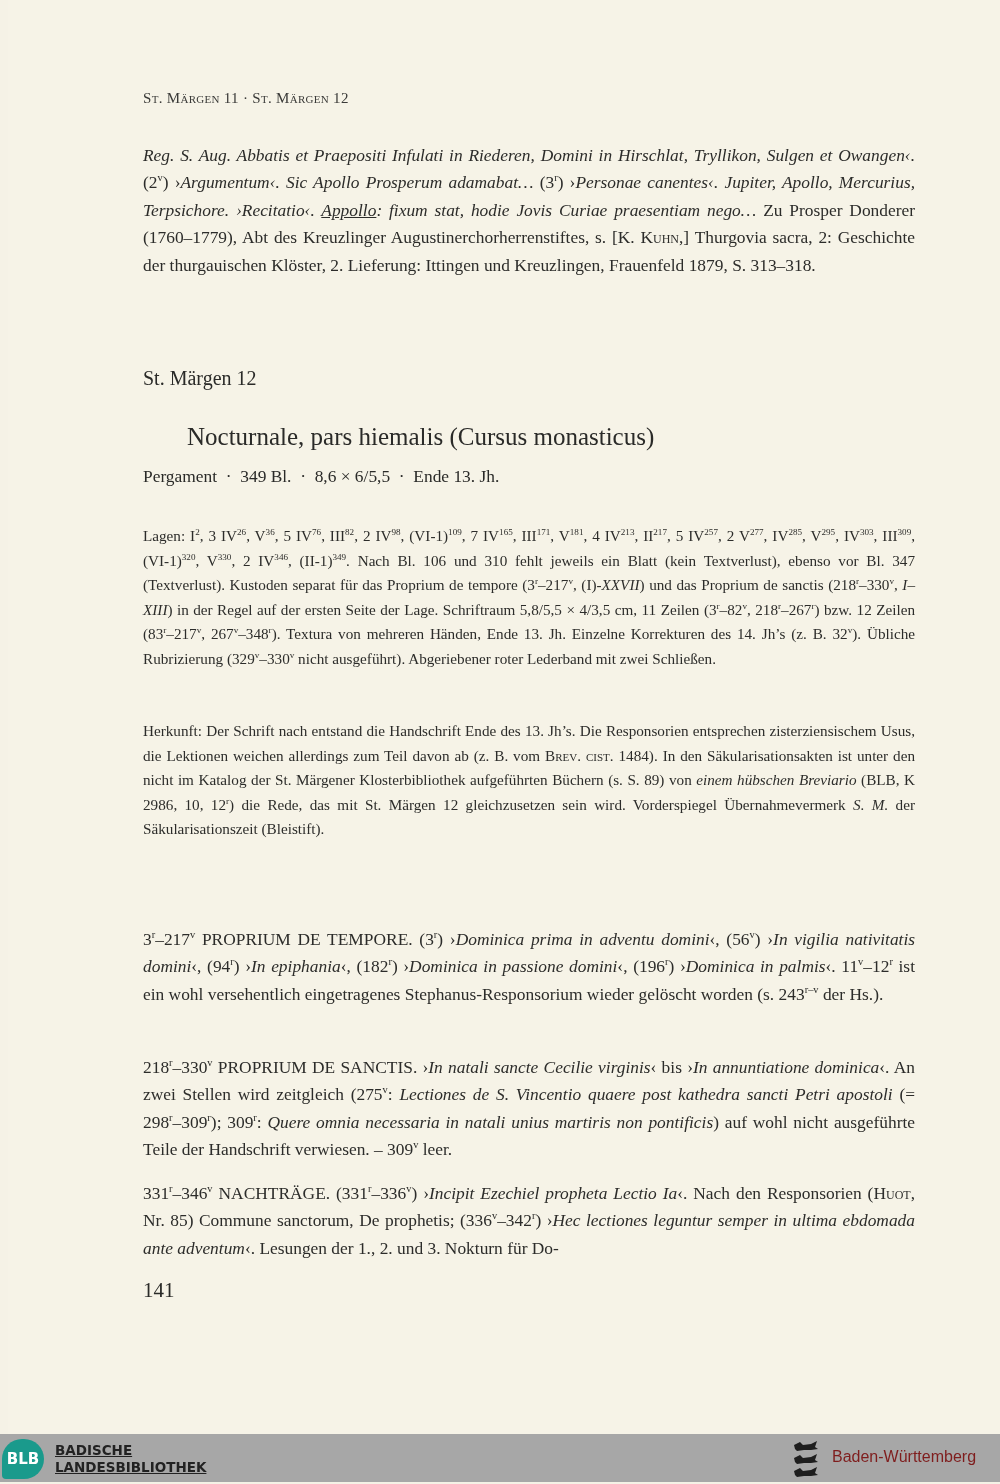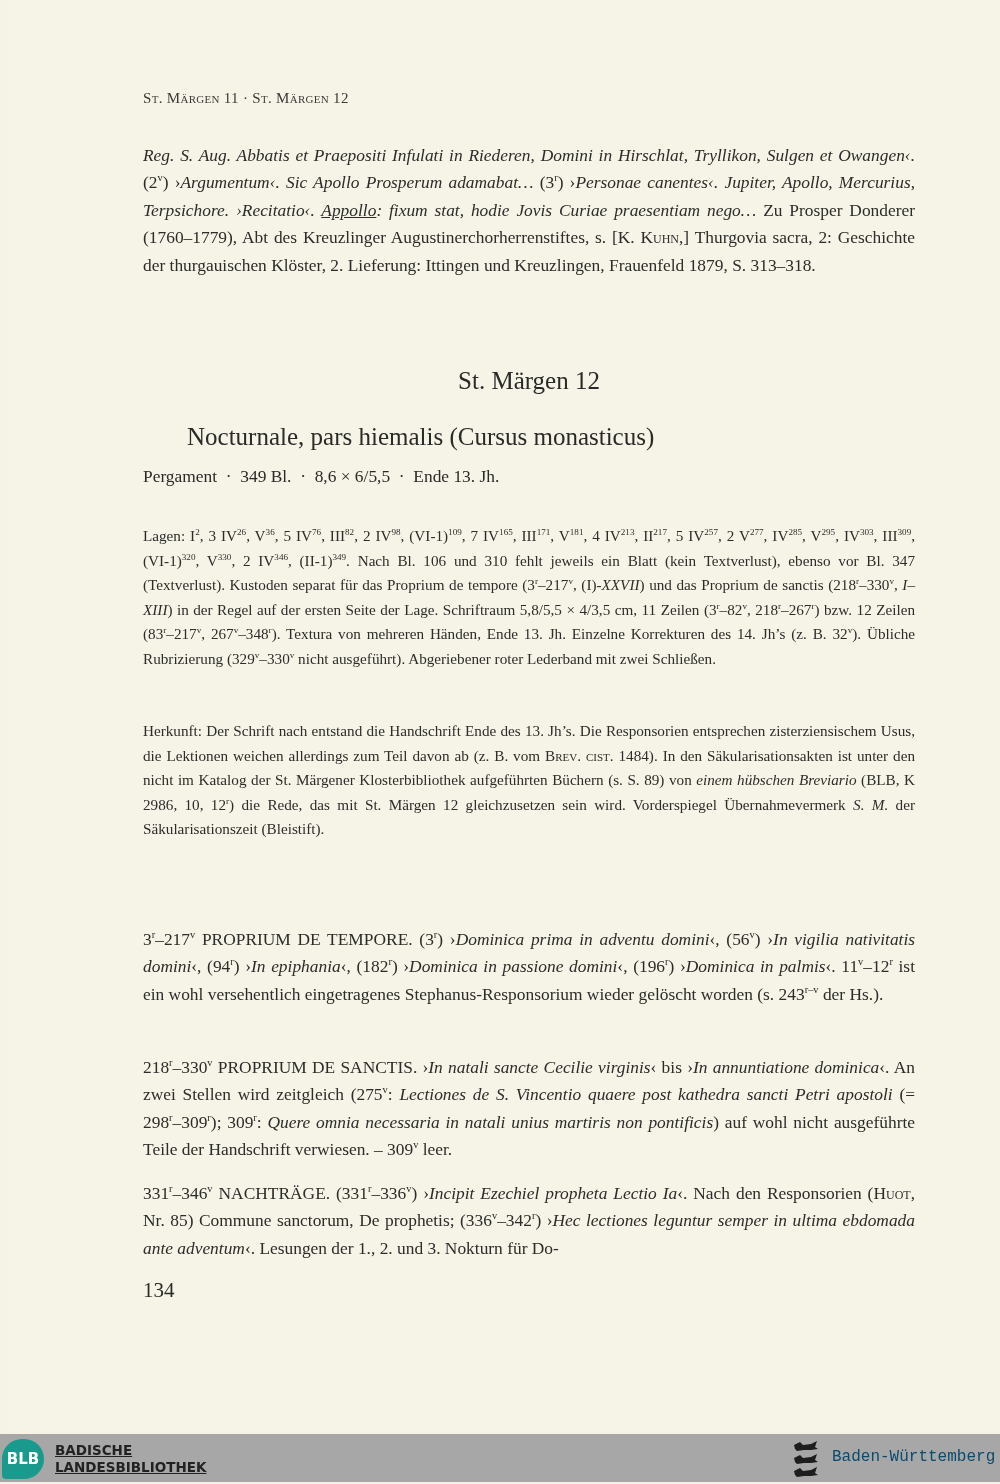--- a/index.html
+++ b/index.html
@@ -24,21 +24,21 @@
     color: #2c2c2a;
   }
   .small-text {
     font-size: 15.2px; line-height: 24.6px; text-align: justify;
     color: #2c2c2a;
   }
   .sc { font-variant: small-caps; margin-top: 48px; }
   .ul { text-decoration: underline; }
   i { font-style: italic; }
   sup { font-size: 0.6em; vertical-align: super; line-height: 0; }
-  .sig { font-size: 25px; text-align: center; }
+  .sig { font-size: 20px; }
   .title { font-size: 25px; }
   .meta { font-size: 17.4px; }
   .page-num { position: absolute; left: 135px; top: 1278px; font-size: 21px; }
   .footer {
     position: absolute; left: 0; top: 1434px; width: 1000px; height: 48px;
     background: #a7a7a7;
   }
   .blb-logo {
     position: absolute; left: 2px; top: 5px; width: 42px; height: 40px;
     background: #1a9a8c; border-radius: 20px 20px 20px 4px;
@@ -46,21 +46,21 @@
     font-size: 15px; line-height: 40px; text-align: center;
   }
   .blb-name {
     position: absolute; left: 55px; top: 8px;
     font-family: "DejaVu Sans", sans-serif; font-weight: bold;
     font-size: 13.5px; line-height: 17px; color: #222; text-decoration: underline;
   }
   .bw-crest { position: absolute; left: 791px; top: 5px; width: 30px; height: 40px; }
   .bw-name {
     position: absolute; left: 832px; top: 14px;
-    font-family: Liberation Mono, monospace; font-size: 16px; color: #0c4a6e;
+    font-family: Liberation Sans, sans-serif; font-size: 16px; color: #7f1d1d;
   }
 </style>
 </head>
 <body>
 
 <div class="page">
 
   <div class="running-head">St. Märgen 11 · St. Märgen 12</div>
 
   <div class="block body-text" style="top:142px;"><i>Reg. S. Aug. Abbatis et Praepositi Infulati in Riederen, Domini in Hirschlat, Tryllikon, Sulgen et Owangen‹. </i><span>(2</span><sup>v</sup><span>) ›</span><i>Argumentum‹. Sic Apollo Prosperum adamabat… </i><span>(3</span><sup>r</sup><span>) ›</span><i>Personae canentes‹. Jupiter, Apollo, Mercurius, Terpsichore. ›Recitatio‹. </i><i class="ul">Appollo</i><i>: fixum stat, hodie Jovis Curiae praesentiam nego… </i><span>Zu Prosper Donderer (1760–1779), Abt des Kreuzlinger Augustinerchorherrenstiftes, s. [K. </span><span class="sc">Kuhn</span><span>,] Thurgovia sacra, 2: Geschichte der thurgauischen Klöster, 2. Lieferung: Ittingen und Kreuzlingen, Frauenfeld 1879, S. 313–318.</span></div>
@@ -75,21 +75,21 @@
 
   <div class="block small-text" style="top:719px;"><span>Herkunft: Der Schrift nach entstand die Handschrift Ende des 13. Jh’s. Die Responsorien entsprechen zisterziensischem Usus, die Lektionen weichen allerdings zum Teil davon ab (z. B. vom </span><span class="sc">Brev. cist.</span><span> 1484). In den Säkularisationsakten ist unter den nicht im Katalog der St. Märgener Klosterbibliothek aufgeführten Büchern (s. S. 89) von </span><i>einem hübschen Breviario</i><span> (BLB, K 2986, 10, 12</span><sup>r</sup><span>) die Rede, das mit St. Märgen 12 gleichzusetzen sein wird. Vorderspiegel Übernahmevermerk </span><i>S. M.</i><span> der Säkularisationszeit (Bleistift).</span></div>
 
 
   <div class="block body-text" style="top:926px;"><span>3</span><sup>r</sup><span>–217</span><sup>v</sup><span> PROPRIUM DE TEMPORE. (3</span><sup>r</sup><span>) ›</span><i>Dominica prima in adventu domini</i><span>‹, (56</span><sup>v</sup><span>) ›</span><i>In vigilia nativitatis domini</i><span>‹, (94</span><sup>r</sup><span>) ›</span><i>In epiphania</i><span>‹, (182</span><sup>r</sup><span>) ›</span><i>Dominica in passione domini</i><span>‹, (196</span><sup>r</sup><span>) ›</span><i>Dominica in palmis</i><span>‹. 11</span><sup>v</sup><span>–12</span><sup>r</sup><span> ist ein wohl versehentlich eingetragenes Stephanus-Responsorium wieder gelöscht worden (s. 243</span><sup>r–v</sup><span> der Hs.).</span></div>
 
   <div class="block body-text" style="top:1054px;"><span>218</span><sup>r</sup><span>–330</span><sup>v</sup><span> PROPRIUM DE SANCTIS. ›</span><i>In natali sancte Cecilie virginis</i><span>‹ bis ›</span><i>In annuntiatione dominica</i><span>‹. An zwei Stellen wird zeitgleich (275</span><sup>v</sup><span>: </span><i>Lectiones de S. Vincentio quaere post kathedra sancti Petri apostoli</i><span> (= 298</span><sup>r</sup><span>–309</span><sup>r</sup><span>); 309</span><sup>r</sup><span>: </span><i>Quere omnia necessaria in natali unius martiris non pontificis</i><span>) auf wohl nicht ausgeführte Teile der Handschrift verwiesen. – 309</span><sup>v</sup><span> leer.</span></div>
 
   <div class="block body-text" style="top:1180px;"><span>331</span><sup>r</sup><span>–346</span><sup>v</sup><span> NACHTRÄGE. (331</span><sup>r</sup><span>–336</span><sup>v</sup><span>) ›</span><i>Incipit Ezechiel propheta Lectio Ia</i><span>‹. Nach den Responsorien (</span><span class="sc">Huot</span><span>, Nr. 85) Commune sanctorum, De prophetis; (336</span><sup>v</sup><span>–342</span><sup>r</sup><span>) ›</span><i>Hec lectiones leguntur semper in ultima ebdomada ante adventum</i><span>‹. Lesungen der 1., 2. und 3. Nokturn für Do-</span></div>
 
-  <div class="page-num">134</div>
+  <div class="page-num">141</div>
 </div>
 
 <div class="footer">
   <div class="blb-logo">BLB</div>
   <div class="blb-name">
     <div>BADISCHE</div>
     <div>LANDESBIBLIOTHEK</div>
   </div>
   <svg class="bw-crest" viewBox="0 0 30 40">
     <g fill="#1e1e1e">

